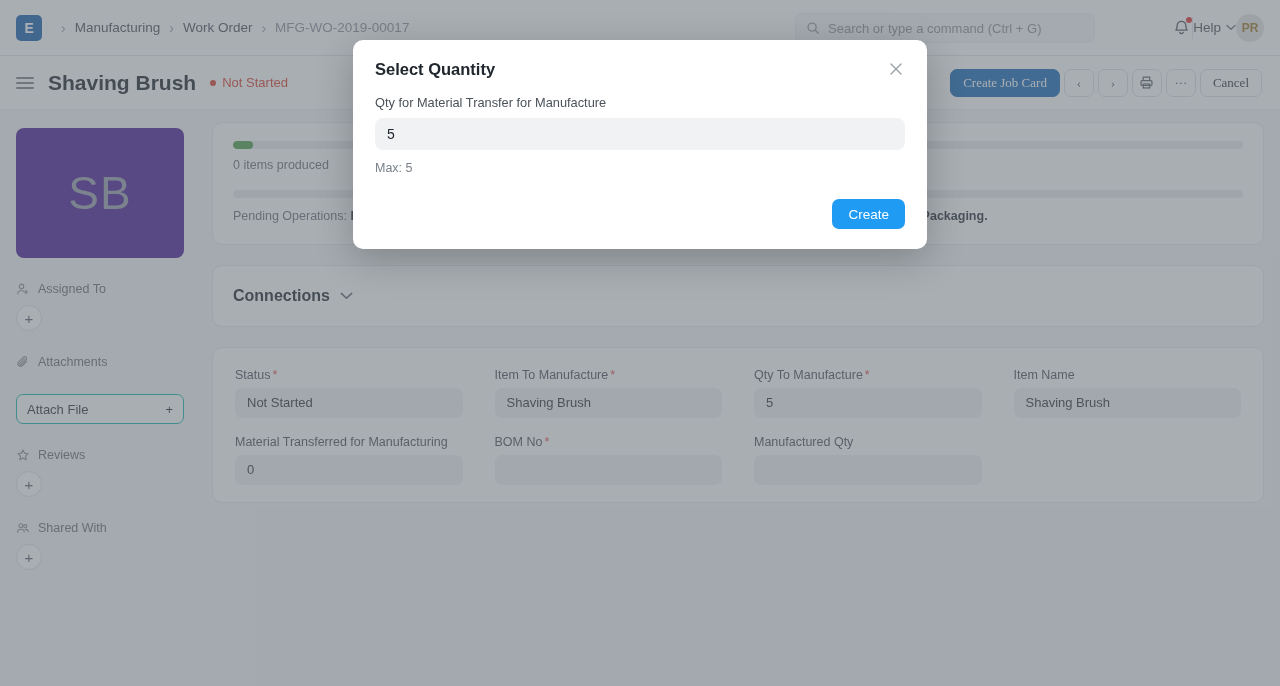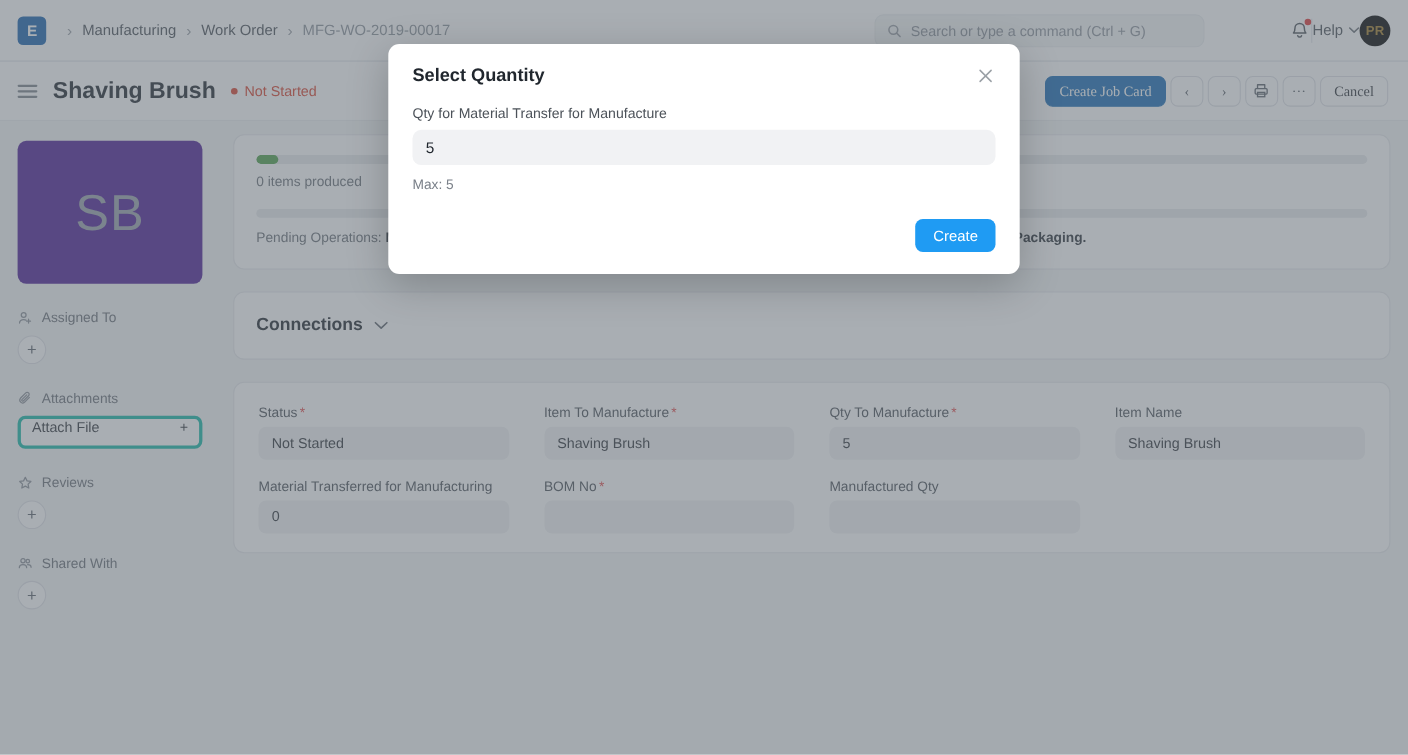--- a/index.html
+++ b/index.html
@@ -54,21 +54,21 @@
   .search-ico { width: 14px; height: 14px; flex: none; }
   .bell-wrap { position: relative; width: 20px; height: 20px; }
   .bell-dot {
     position: absolute; right: 0px; top: -1px;
     width: 6px; height: 6px; border-radius: 50%; background: #e03636;
   }
   .nav-div { width: 1px; height: 22px; background: #e2e4e9; }
   .help { font-size: 13.5px; color: #4c5259; display: flex; align-items: center; gap: 5px; }
   .avatar {
     width: 28px; height: 28px; border-radius: 50%;
-    background: #000000; color: #a07b28;
+    background: #e5e5e5; color: #a07b28;
     display: flex; align-items: center; justify-content: center;
     font-size: 12px; font-weight: 600;
   }
 
   
   .page-head {
     height: 54px; background: #ffffff;
     display: flex; align-items: center; padding: 0 18px 0 16px;
     border-bottom: 1px solid #eceef0;
   }
@@ -104,23 +104,23 @@
     font-size: 12.5px; color: #6b7178;
     display: flex; align-items: center; gap: 8px;
   }
   .sb-ico { width: 14px; height: 14px; flex: none; color: #8a9098; }
   .circle-add {
     margin-top: 9px; width: 26px; height: 26px; border-radius: 50%;
     border: 1px solid #dfe1e6; background: #fff; color: #5c636b;
     display: flex; align-items: center; justify-content: center; font-size: 15px;
   }
   .attach-btn {
-    margin-top: 9px; width: 168px; height: 30px; border-radius: 7px;
-    border: 3px solid #14b8a6; background: #fff;
-    display: flex; align-items: flex-start; justify-content: space-between;
+    margin-top: 25px; width: 168px; height: 30px; border-radius: 7px;
+    border: 1px solid #14b8a6; background: #fff;
+    display: flex; align-items: center; justify-content: space-between;
     padding: 0 10px; font-size: 13px; color: #30343a;
   }
   .tag-input { margin-top: 9px; font-size: 12.5px; color: #a0a6ad; }
 
   
   .main { flex: 1; padding: 12px 16px 0 12px; }
   .card {
     background: #fff; border: 1px solid #e6e8eb; border-radius: 10px;
     padding: 18px 20px;
   }

